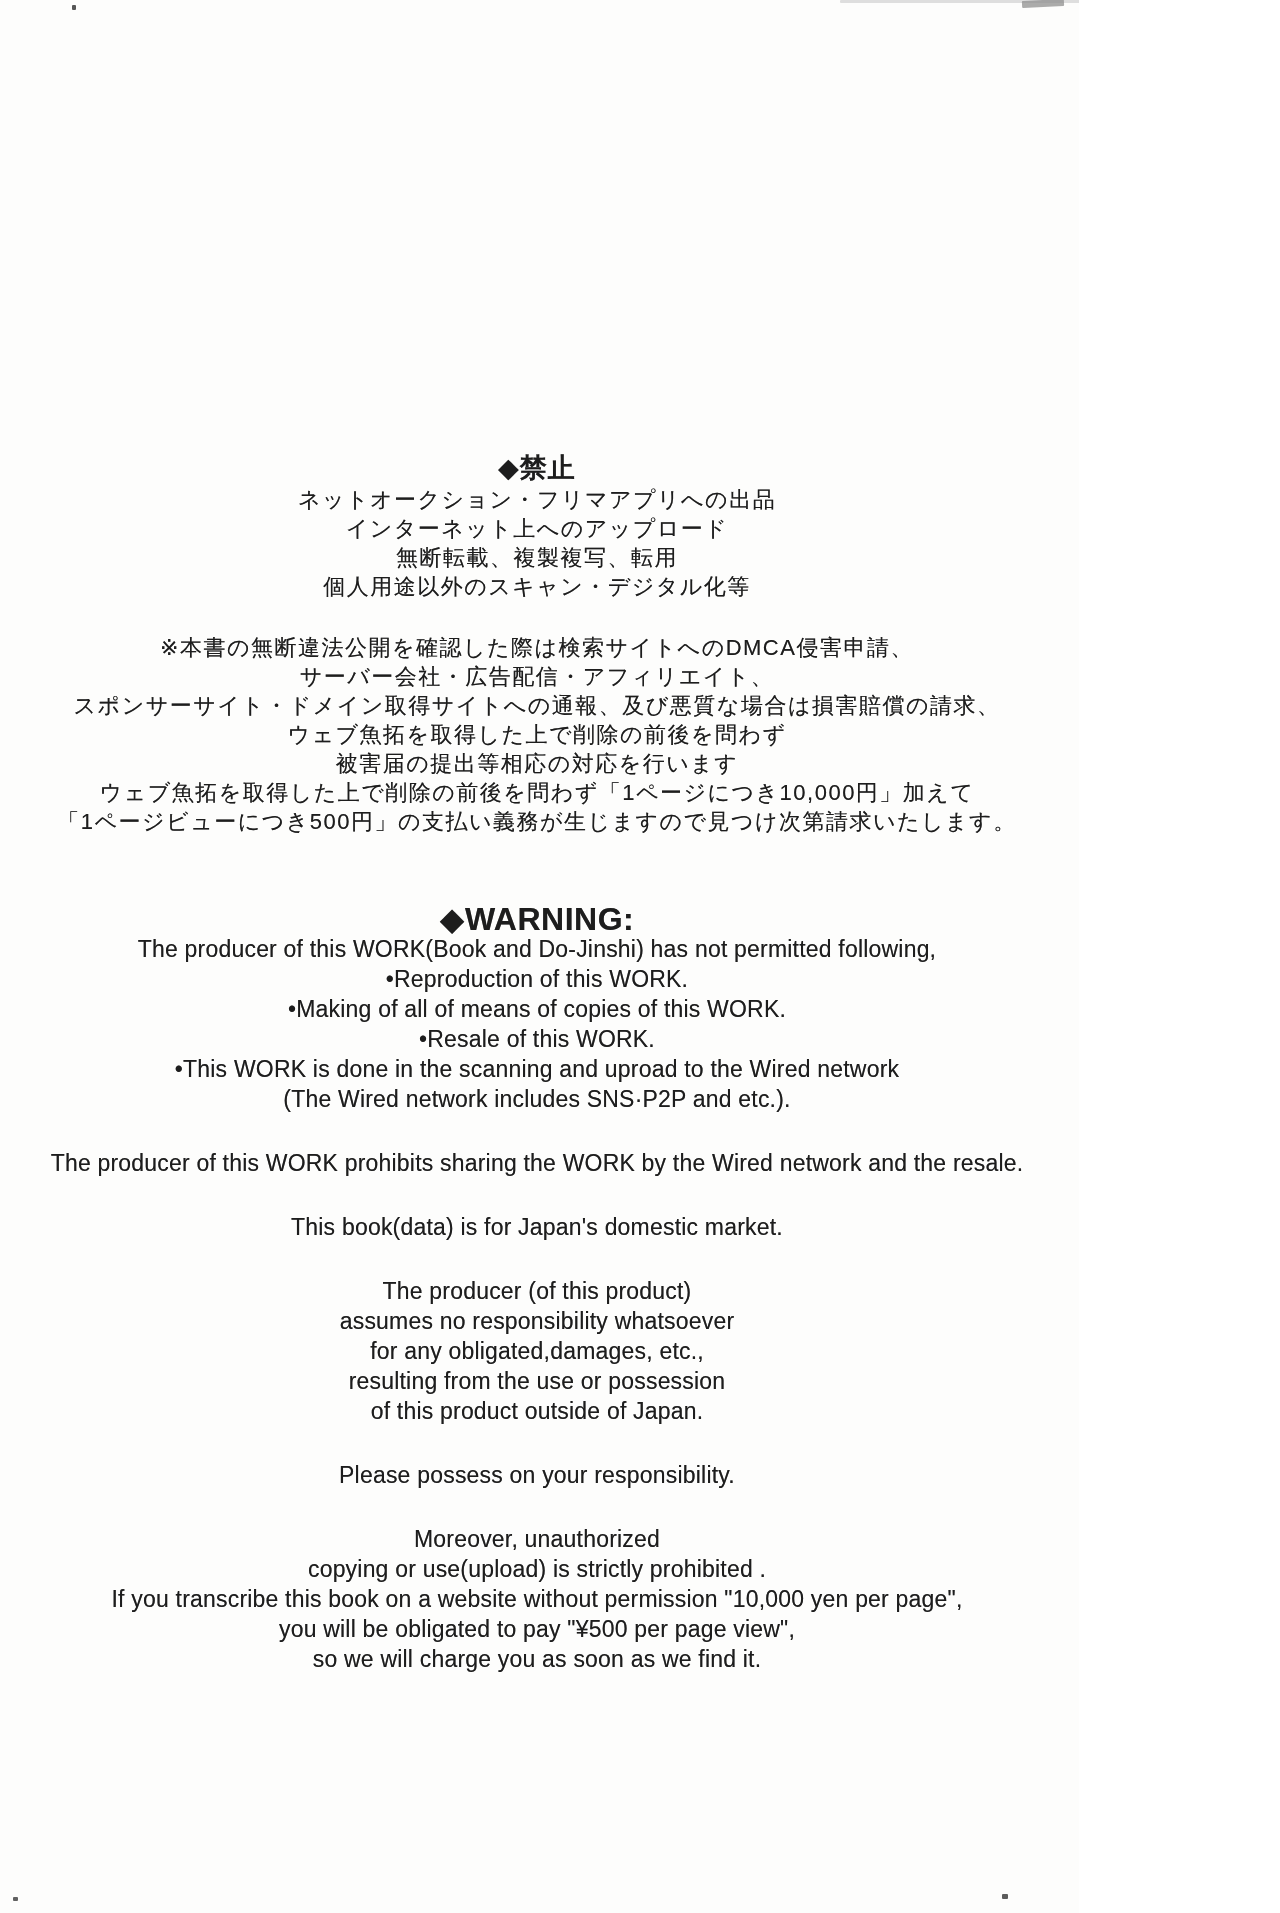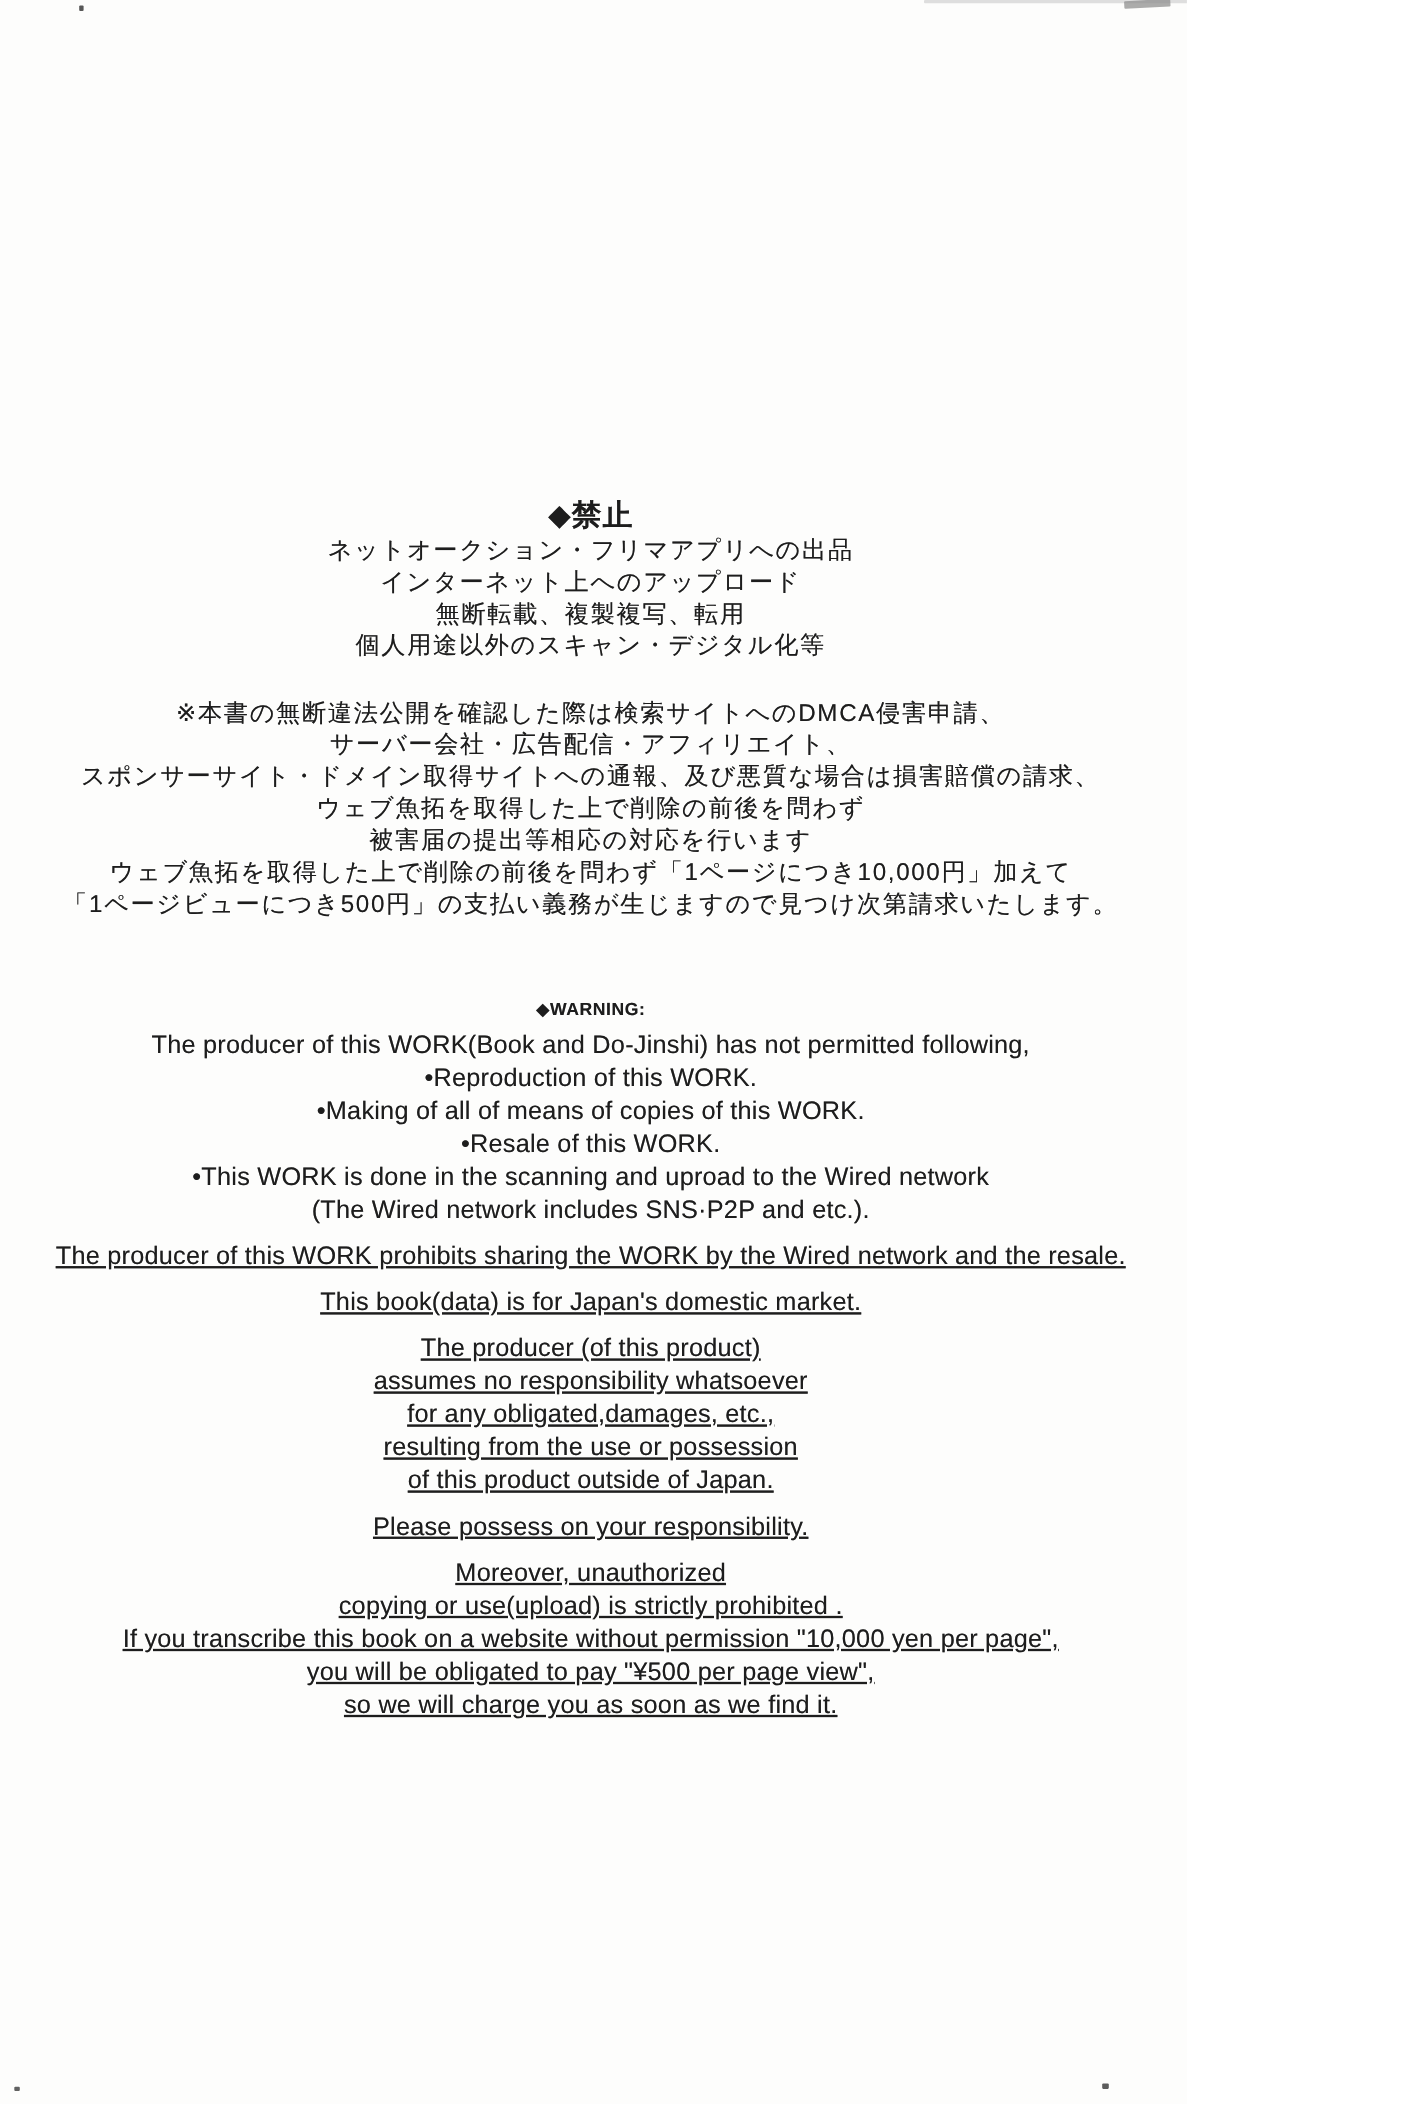--- a/index.html
+++ b/index.html
@@ -24,32 +24,32 @@
     font-weight: 600;
     letter-spacing: 1px;
   }
   .ja-line {
     font-size: 22px;
     line-height: 29px;
     letter-spacing: 1.5px;
   }
   .ja-para { margin-top: 32px; }
   .en-heading {
-    font-size: 16px;
+    font-size: 32px;
     line-height: 30px;
     font-weight: 600;
     margin-top: 68px;
     letter-spacing: 0.5px;
   }
   .en-line {
     font-size: 23px;
     line-height: 30px;
     letter-spacing: 0.2px;
   }
-  .gap30 { margin-top: 12px; text-decoration: underline; }
+  .gap30 { margin-top: 34px; }
   .artifact {
     position: absolute;
     background: #6a6a6a;
     border-radius: 1px;
   }
   .a-top-left     { left: 72px;   top: 5px;    width: 4px;  height: 5px;  background:#575757; }
   .a-top-right    { left: 1022px; top: 0px;    width: 42px; height: 7px;  background:#8f8f8f; opacity:.75; transform: rotate(-3deg); }
   .a-top-strip    { left: 840px;  top: 0px;    width: 330px; height: 3px; background:#c9c9c9; opacity:.6; }
   .a-top-corner   { left: 1252px; top: 0px;    width: 28px; height: 6px;  background:#ababab; opacity:.8; }
   .a-bottom-left  { left: 13px;   top: 1897px; width: 5px;  height: 4px;  background:#616161; }

